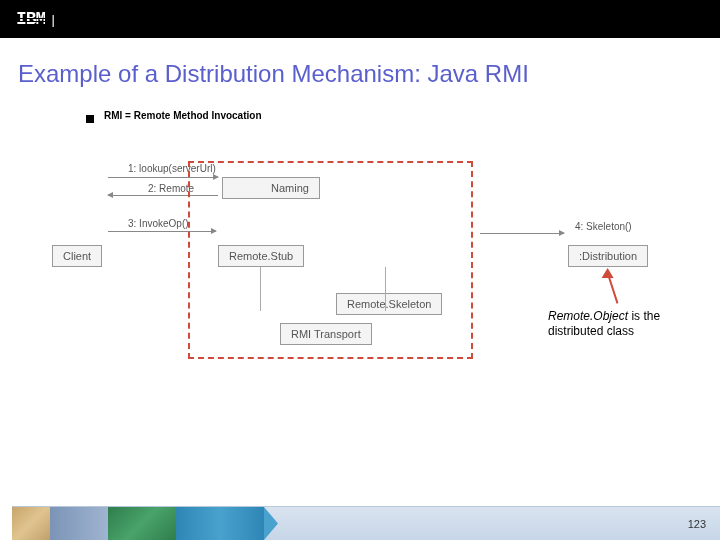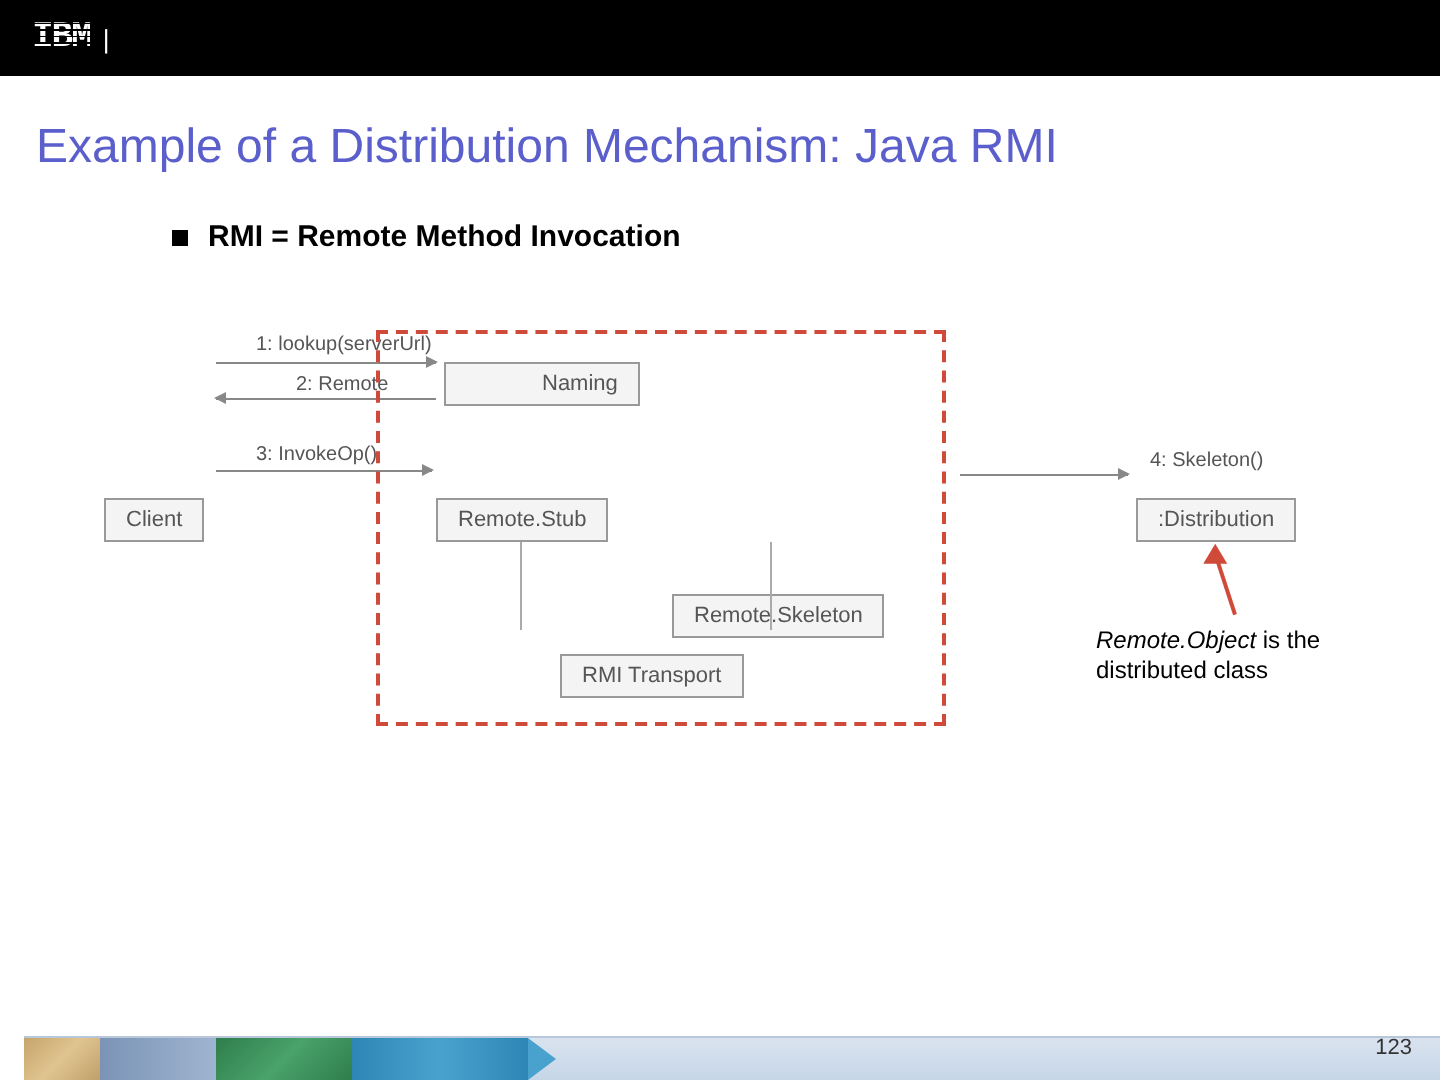--- a/index.html
+++ b/index.html
@@ -3,33 +3,33 @@
 <meta charset="utf-8">
 <style>
   * { margin: 0; padding: 0; box-sizing: border-box; }
   body { width: 720px; height: 540px; font-family: Arial, Helvetica, sans-serif; background: #fff; overflow: hidden; position: relative; }
   .header { background: #000; height: 38px; display: flex; align-items: center; padding: 0 16px; }
   .header-sep { color: #fff; margin: 0 6px; font-size: 13px; }
   .header-text { color: #fff; font-size: 13px; }
   .title { color: #5a5fcc; font-size: 24px; font-weight: normal; padding: 22px 4px 8px 18px; }
   .bullet-row { display: flex; align-items: flex-start; padding: 14px 0 10px 86px; }
   .bullet { width: 8px; height: 8px; background: #000; margin-top: 5px; margin-right: 10px; }
-  .bullet-text { font-size: 15px; font-weight: bold; }
+  .bullet-text { font-size: 10px; font-weight: bold; }
   .diagram { position: relative; width: 100%; height: 260px; }
   .box { position: absolute; border: 1px solid #999; background: #f4f4f4; font-size: 11px; padding: 4px 10px; color: #555; }
   .msg { position: absolute; font-size: 10px; color: #555; }
   .arrow { position: absolute; height: 1px; background: #888; }
   .arrow::after { content: ''; position: absolute; right: -1px; top: -3px; border-left: 6px solid #888; border-top: 3.5px solid transparent; border-bottom: 3.5px solid transparent; }
   .arrow.left::after { left: -1px; right: auto; border-left: none; border-right: 6px solid #888; }
   .dashed-container { position: absolute; border: 2px dashed #d04a3a; }
   .annotation-arrow { position: absolute; width: 2px; background: #d04a3a; }
   .annotation-arrow::before { content: ''; position: absolute; left: -5px; top: -3px; border-bottom: 10px solid #d04a3a; border-left: 6px solid transparent; border-right: 6px solid transparent; transform: rotate(18deg); }
   .annotation { position: absolute; font-size: 12px; line-height: 1.25; }
   .annotation i { font-style: italic; text-align: right; }
-  .footer { position: absolute; bottom: 0; left: 12px; right: 0; height: 22px; background: linear-gradient(to bottom,#d9e3ef 0,#c6d6e8 100%); border-top: 1px solid #b8c7da; }
+  .footer { position: absolute; bottom: 0; left: 12px; right: 0; height: 34px; background: linear-gradient(to bottom,#d9e3ef 0,#c6d6e8 100%); border-top: 1px solid #b8c7da; }
   .footer-left { position: absolute; left: 0; top: 0; bottom: 0; width: 270px; display: flex; }
   .fl1 { width: 38px; background: linear-gradient(135deg,#c7a46b,#e0c48f,#bfa06a); height:100%; }
   .fl2 { width: 58px; background: linear-gradient(90deg,#7b94b6,#9fb4d0); height:100%; }
   .fl3 { width: 68px; background: linear-gradient(135deg,#2f7d4c,#49a36a,#2f7d4c); height:100%; }
   .fl4 { width: 88px; background: linear-gradient(90deg,#2e86b6,#49a2cd,#2e86b6); height:100%; position: relative; }
   .fl4::after { content:''; position:absolute; right:-14px; top:0; bottom:0; width:14px; background:#49a2cd; clip-path: polygon(0 0,100% 50%,0 100%); }
   .page-num { position: absolute; right: 14px; bottom: 10px; font-size: 11px; color: #333; }
   .ibm-text { font-family: "Courier New", monospace; font-weight: bold; font-size: 18px; letter-spacing: -1px; background: linear-gradient(to bottom,#fff 0,#fff 12%,#000 12%,#000 16%,#fff 16%,#fff 28%,#000 28%,#000 32%,#fff 32%,#fff 44%,#000 44%,#000 48%,#fff 48%,#fff 60%,#000 60%,#000 64%,#fff 64%,#fff 76%,#000 76%,#000 80%,#fff 80%); -webkit-background-clip: text; background-clip: text; color: transparent; }
 </style>
 </head>

